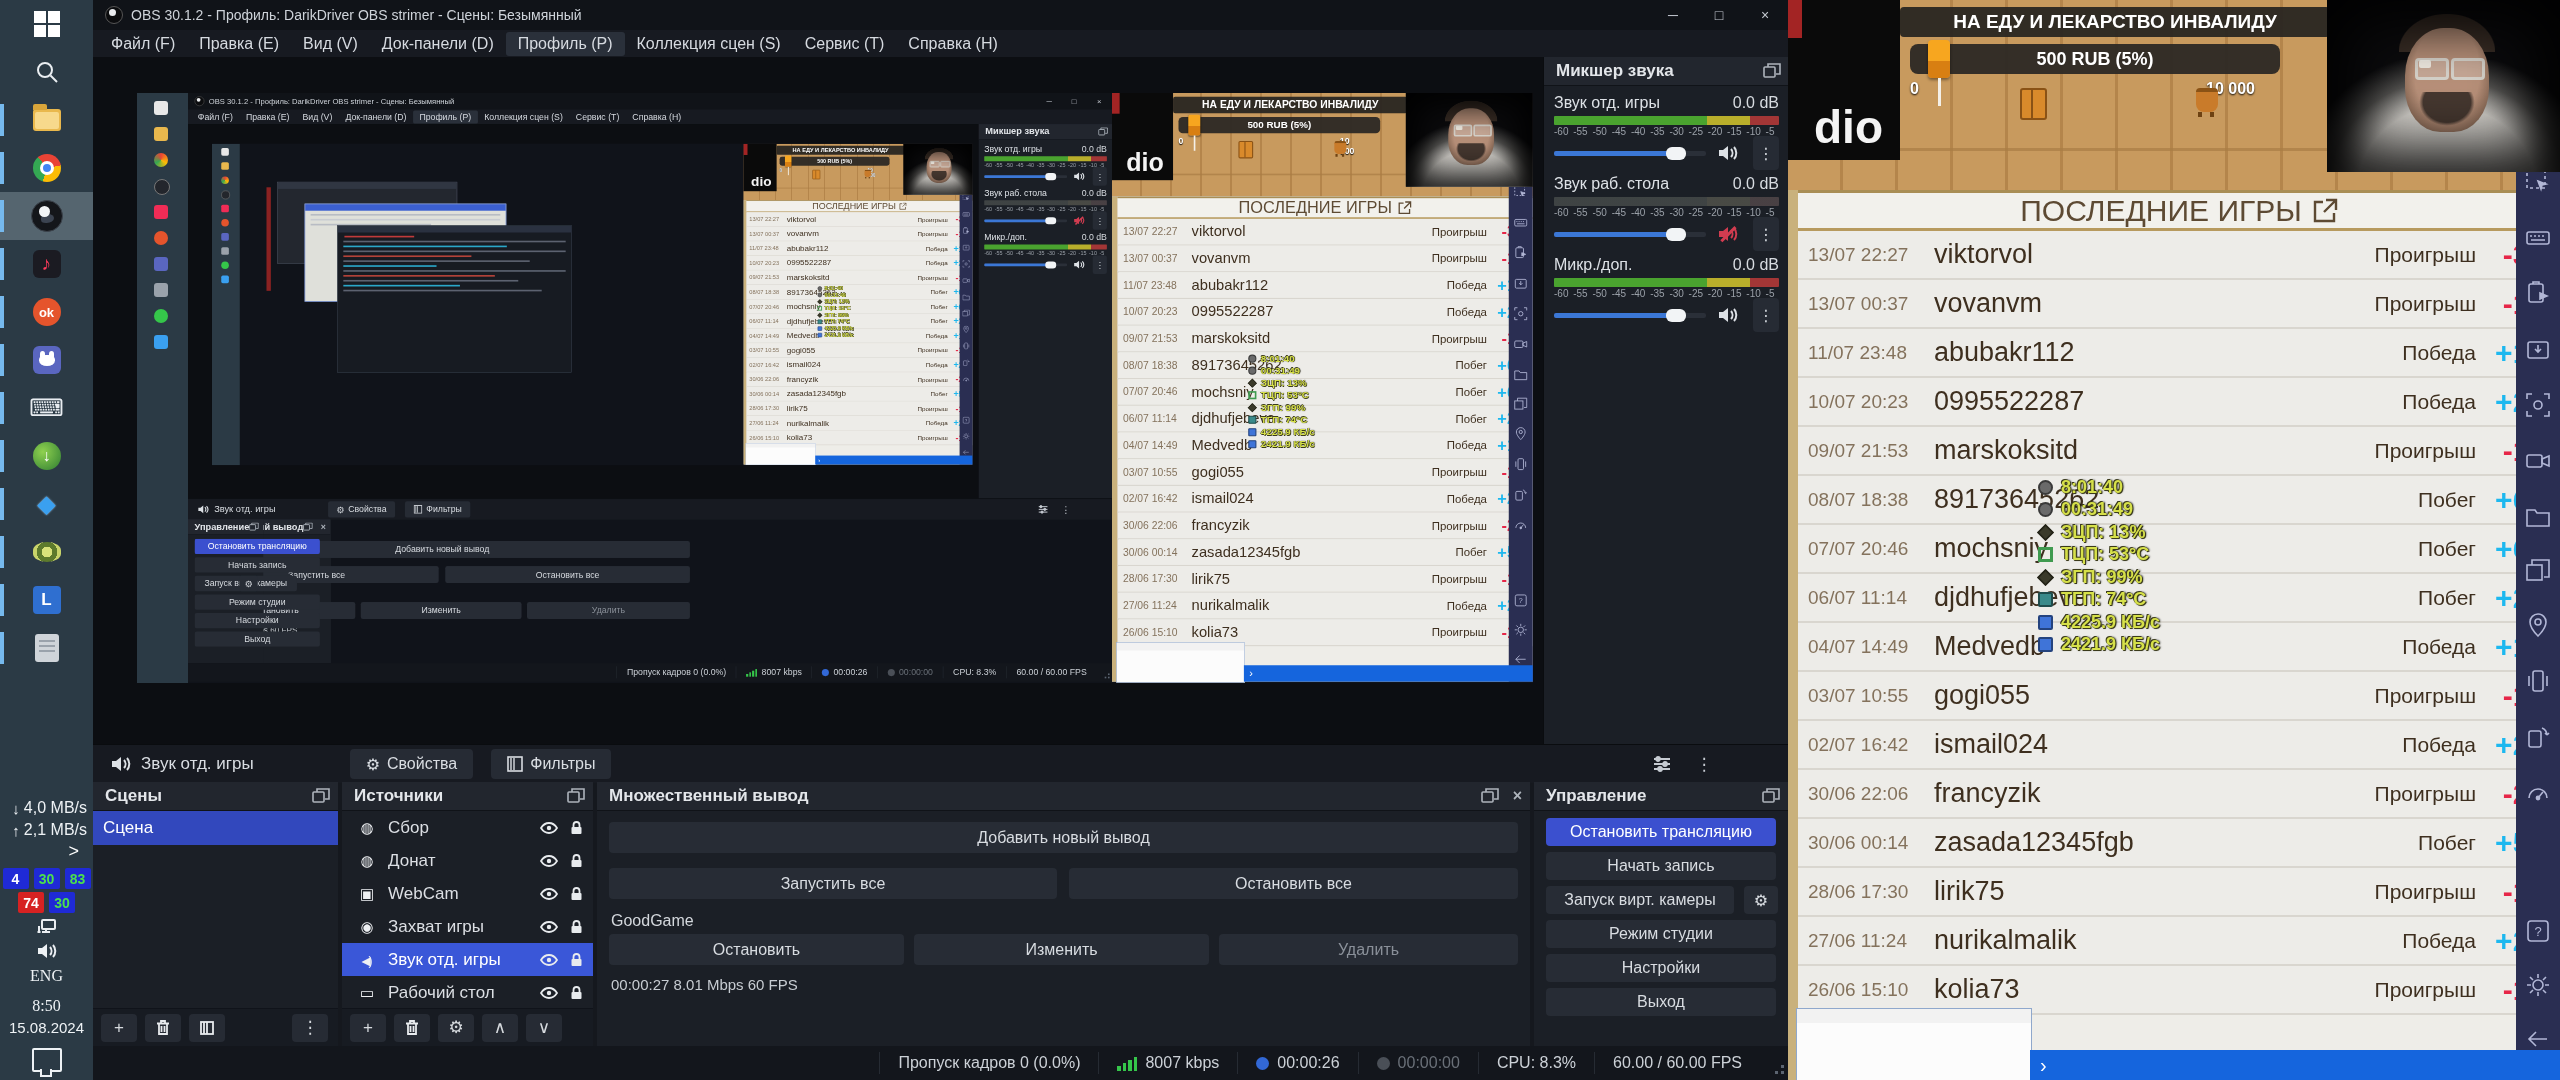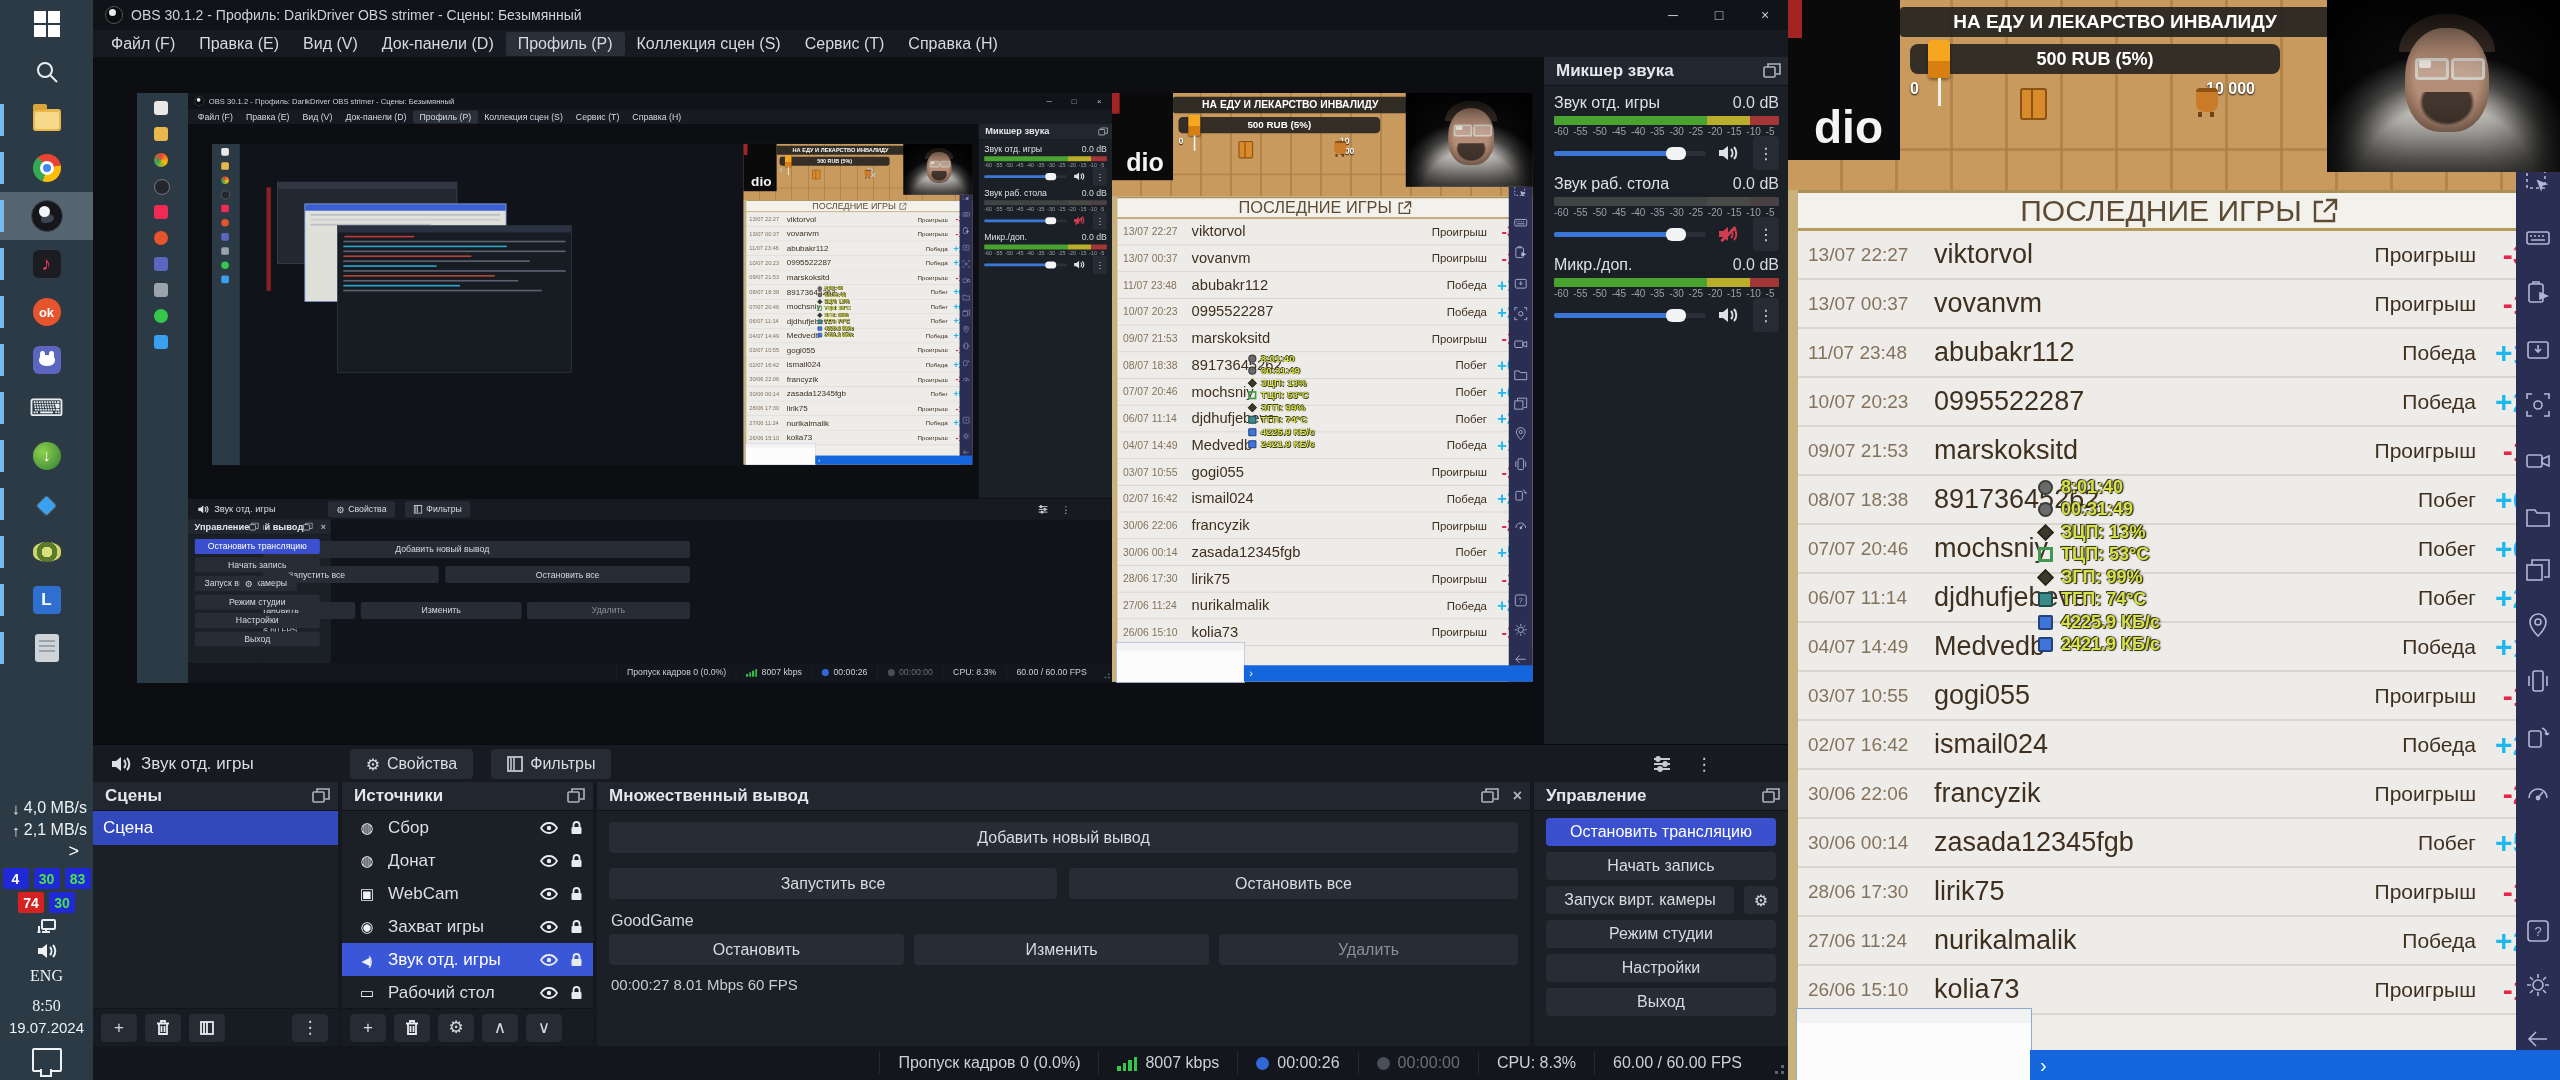--- a/index.html
+++ b/index.html
@@ -280,21 +280,21 @@
     <div class="badges">
       <span class="tray-ico">
         <svg class="tray-svg" width="22" height="18" viewBox="0 0 22 18">
             <path d="M2 6v6h4l5 4V2L6 6H2z" fill="#eef2f5" stroke="none"></path>
             <path d="M14 5a6 6 0 010 8M17 3a9 9 0 010 12"></path>
           </svg>
       </span>
     </div>
     <div class="tray-line">ENG</div>
     <div class="tray-line" style="margin-top:6px;">8:50</div>
-    <div class="tray-date">19.07.2024</div>
+    <div class="tray-date">15.08.2024</div>
     <div class="notif"></div>
   </div>
 </div>
 
 <div id="obs-main">
   <div class="titlebar">
     <span class="tb-logo"></span>
     <span>OBS 30.1.2 - Профиль: DarikDriver OBS strimer - Сцены: Безымянный</span>
     <span class="win-btns">
       <span class="win-btn">─</span>

